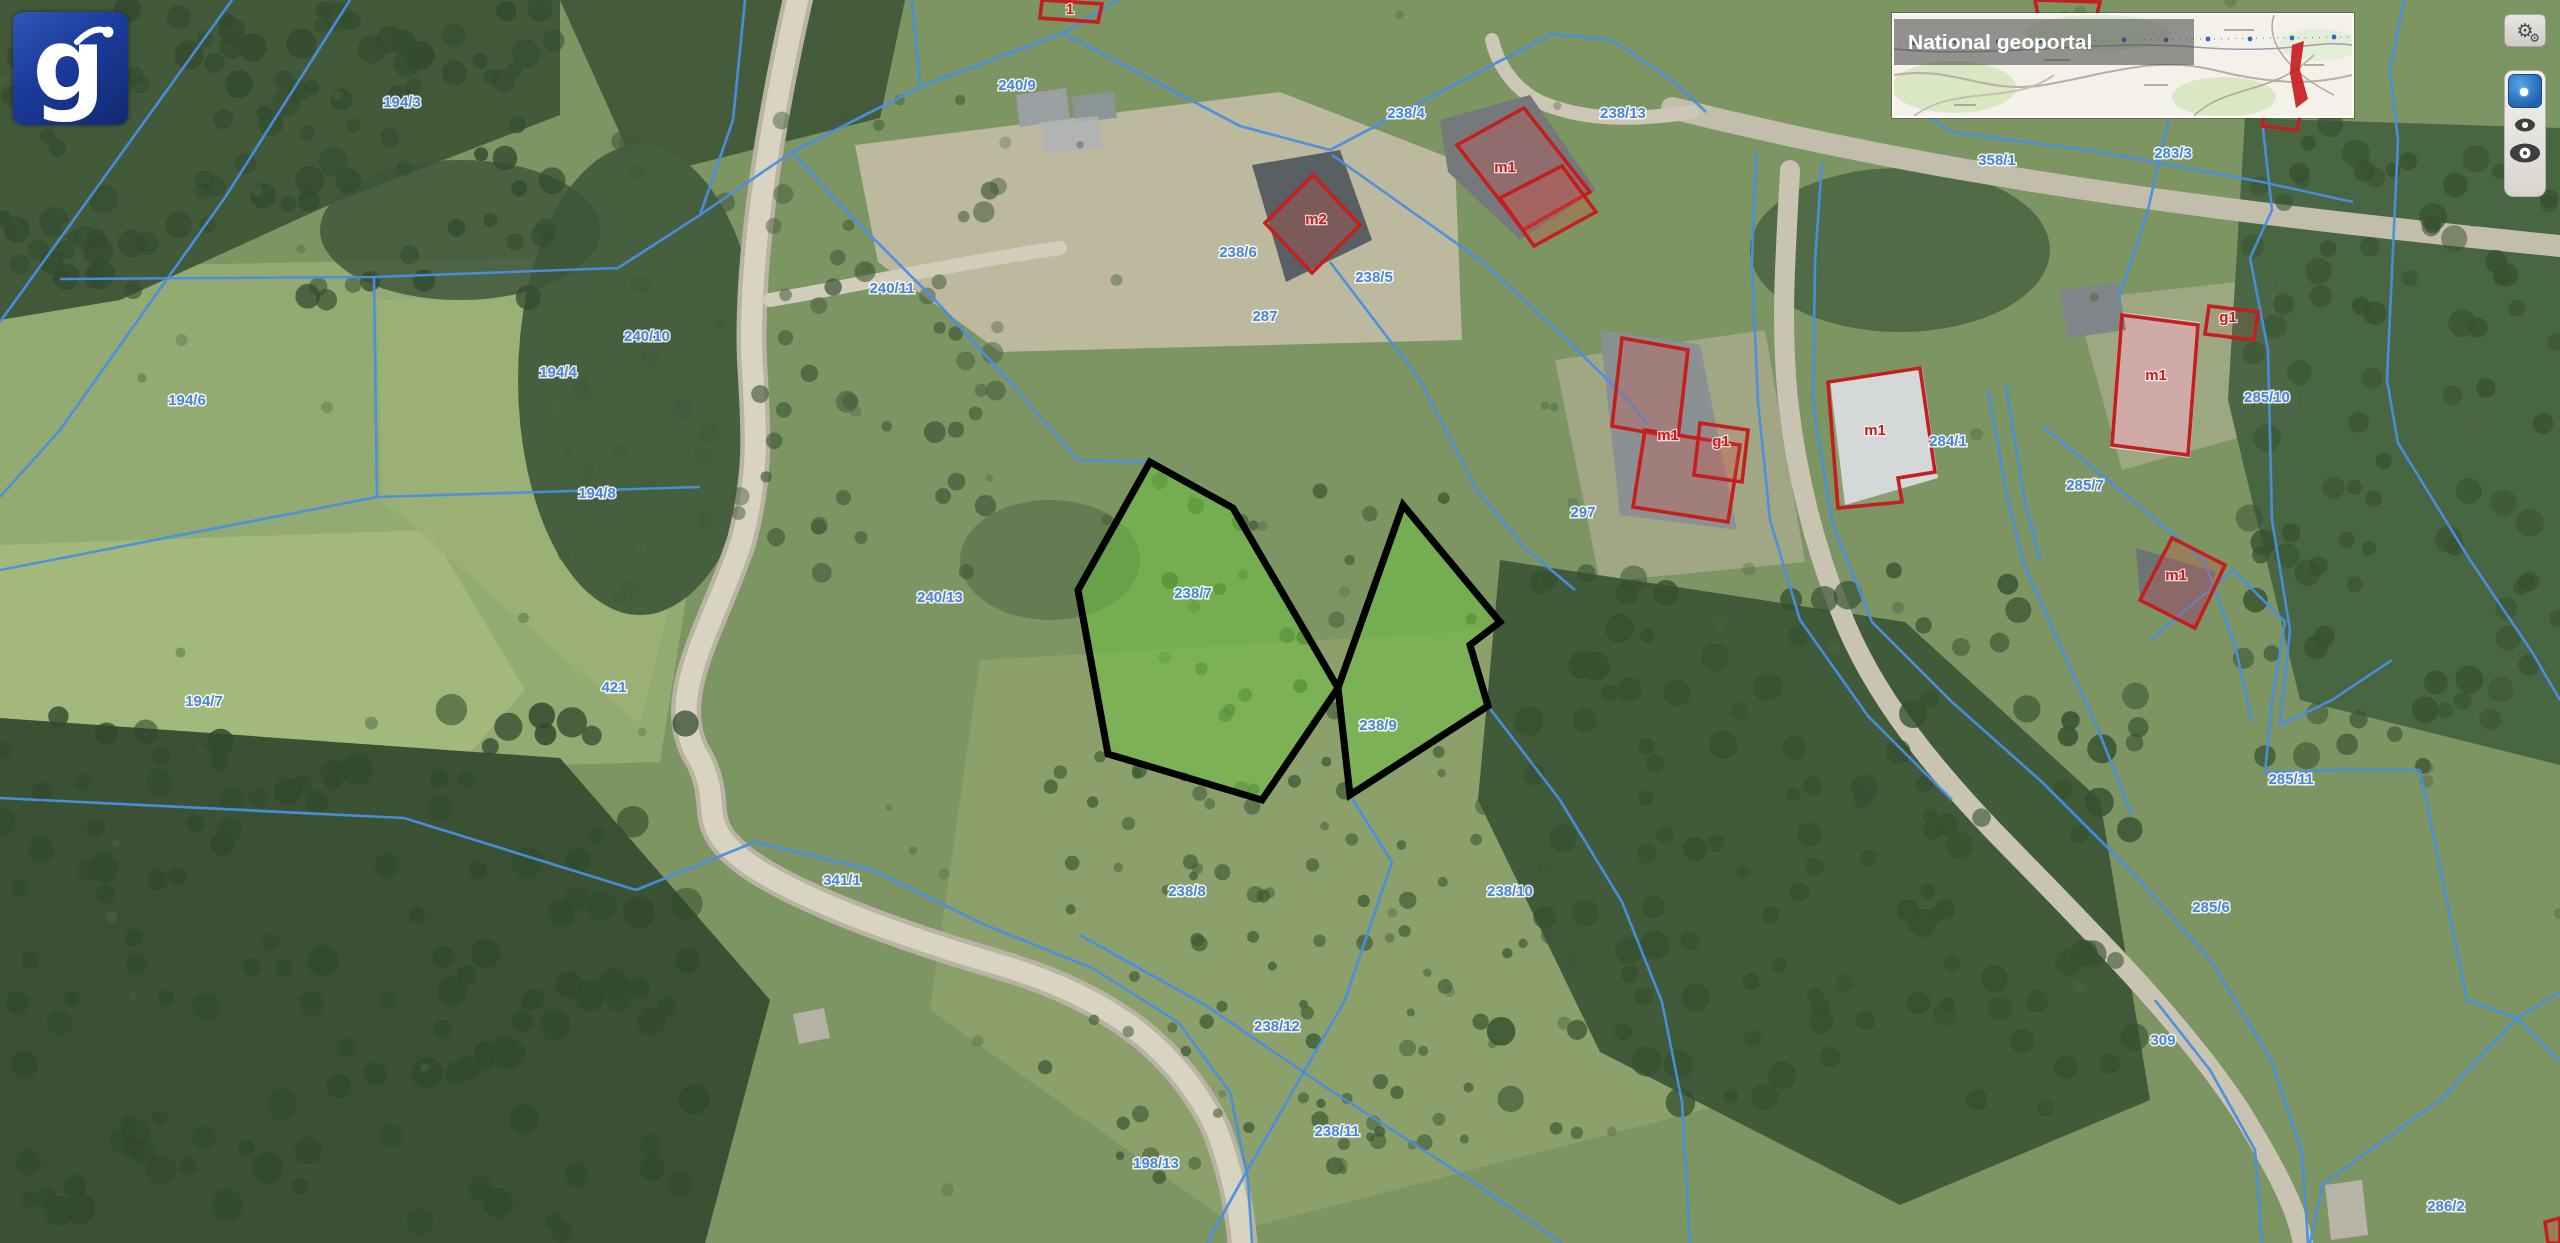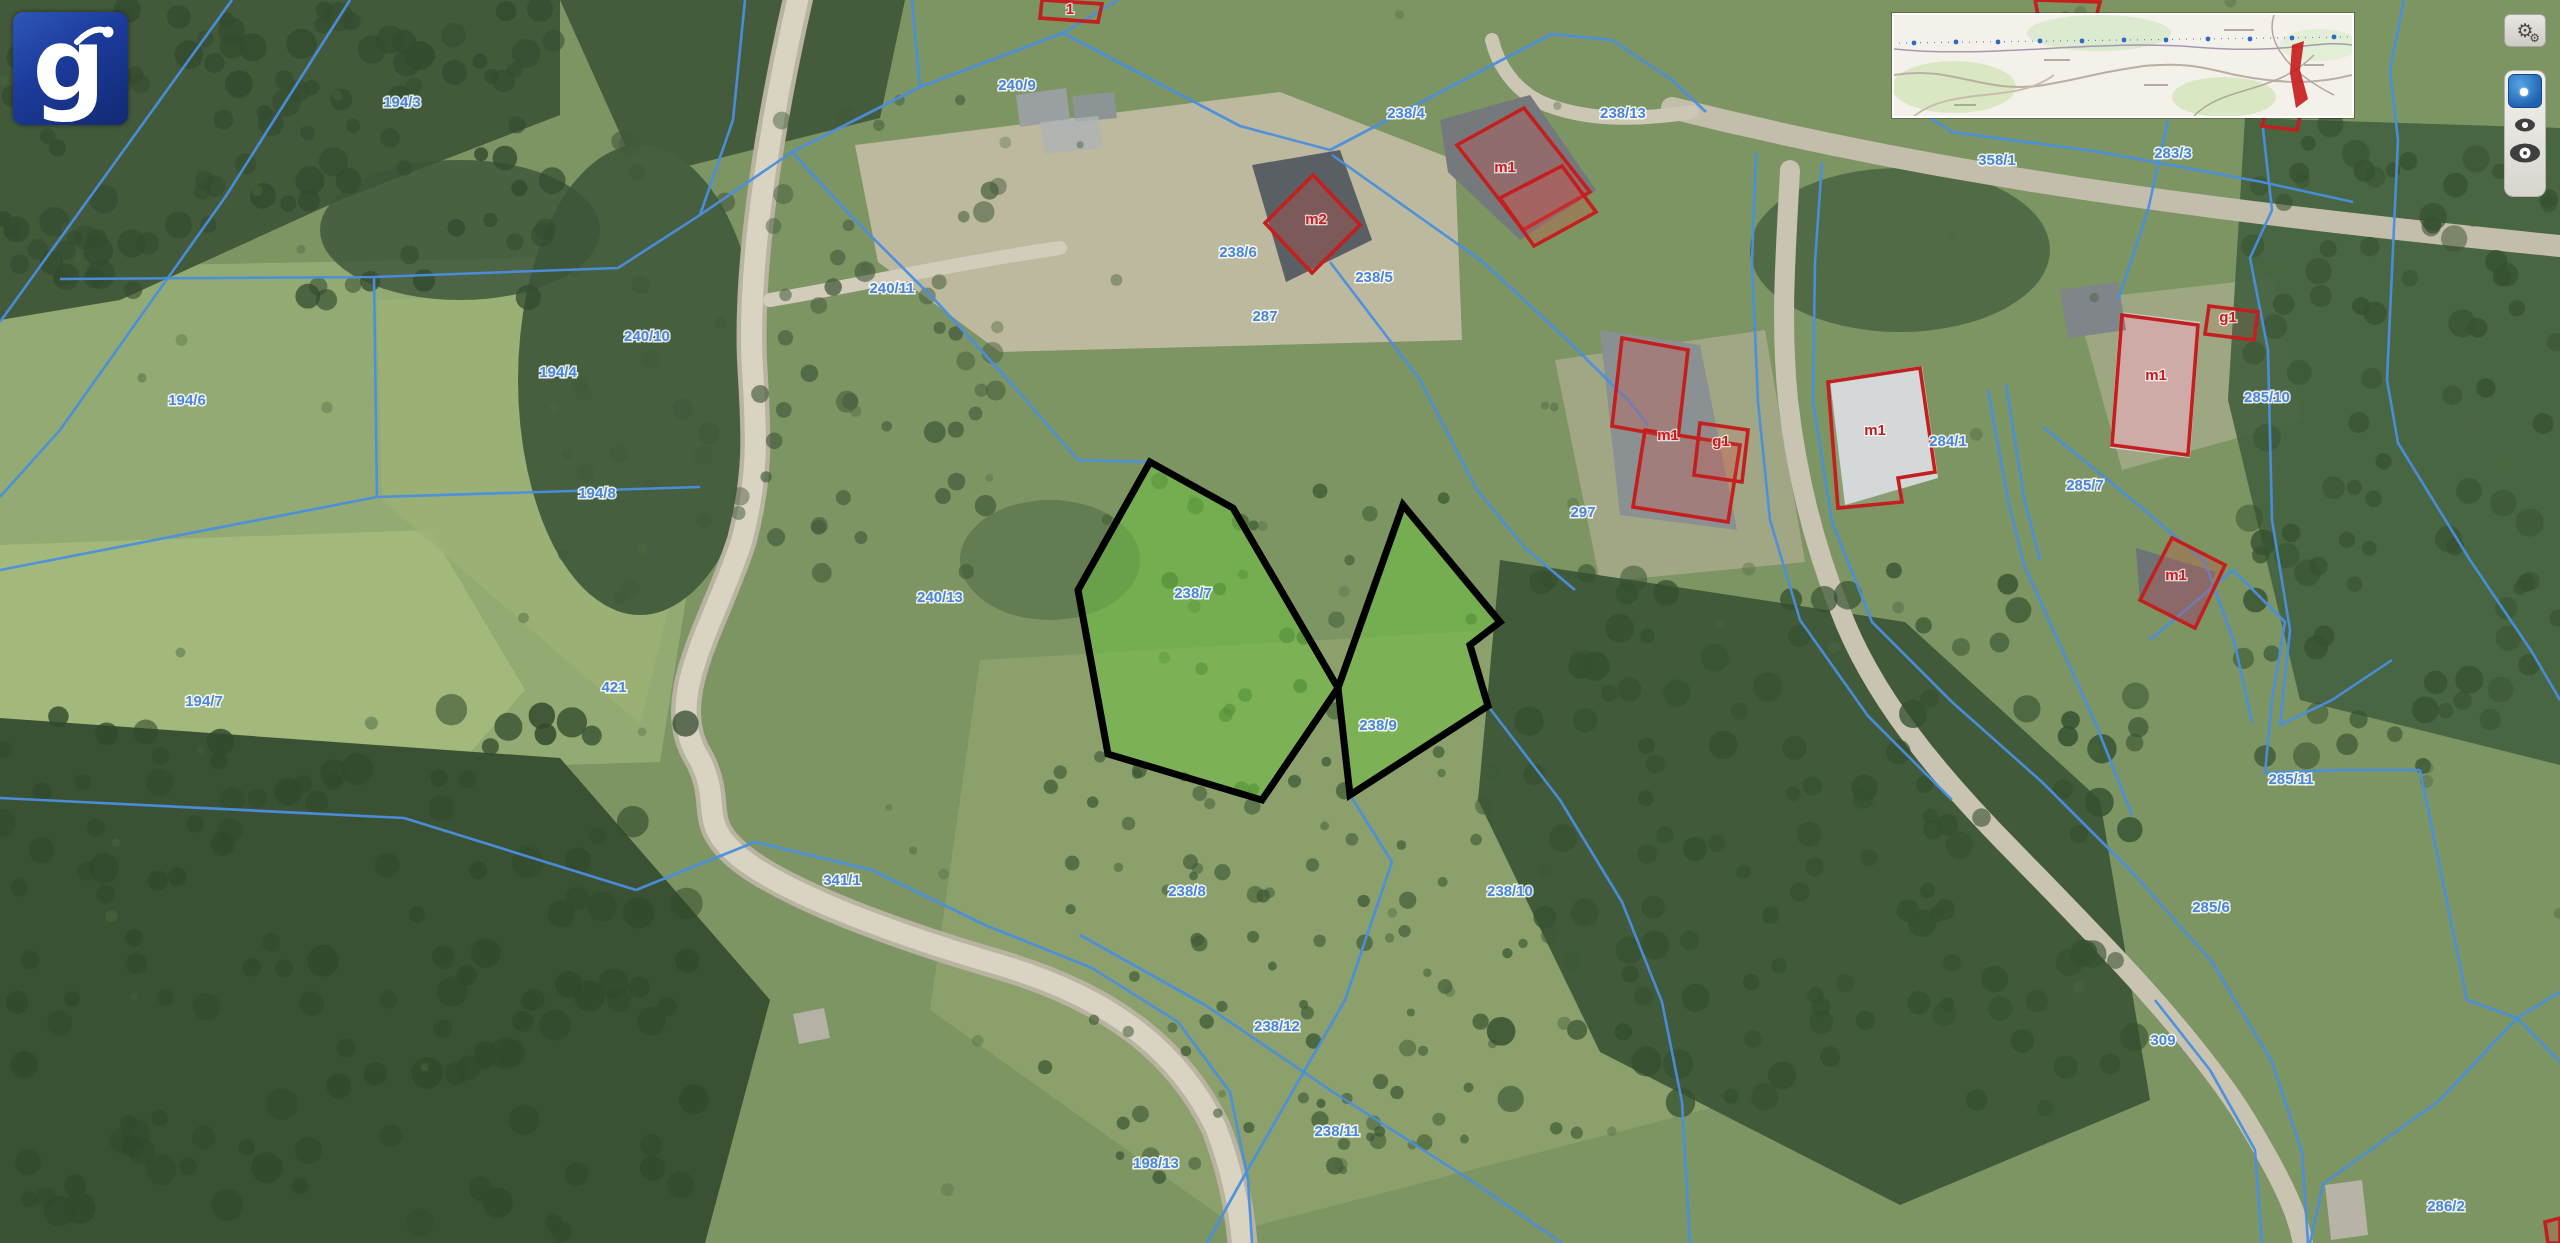--- a/index.html
+++ b/index.html
@@ -950,20 +950,21 @@
           <circle cx="230" cy="25" r="2.4"></circle>
         <circle cx="272" cy="25" r="2.4"></circle>
           <circle cx="314" cy="24" r="2.4"></circle>
           <circle cx="356" cy="24" r="2.4"></circle>
         <circle cx="398" cy="23" r="2.4"></circle>
           <circle cx="440" cy="22" r="2.4"></circle>
       </g>
       <polygon points="398,30 410,26 406,55 414,84 402,93 396,58" fill="#c81e1e" opacity=".92"></polygon>
       <path d="M330,15 h30 M150,45 h26 M60,90 h22 M250,70 h24 M410,50 h20" stroke="#9a958c" stroke-width="1.5"></path>
     </svg>
+    <div class="ov-title">National geoportal</div>
   </div>
 
   <div class="gear-btn">
     <span class="g1">⚙</span>
     <span class="g2">⚙</span>
   </div>
 
   <div class="tool-panel">
     <div class="marker-btn">
       <span class="dot"></span>

